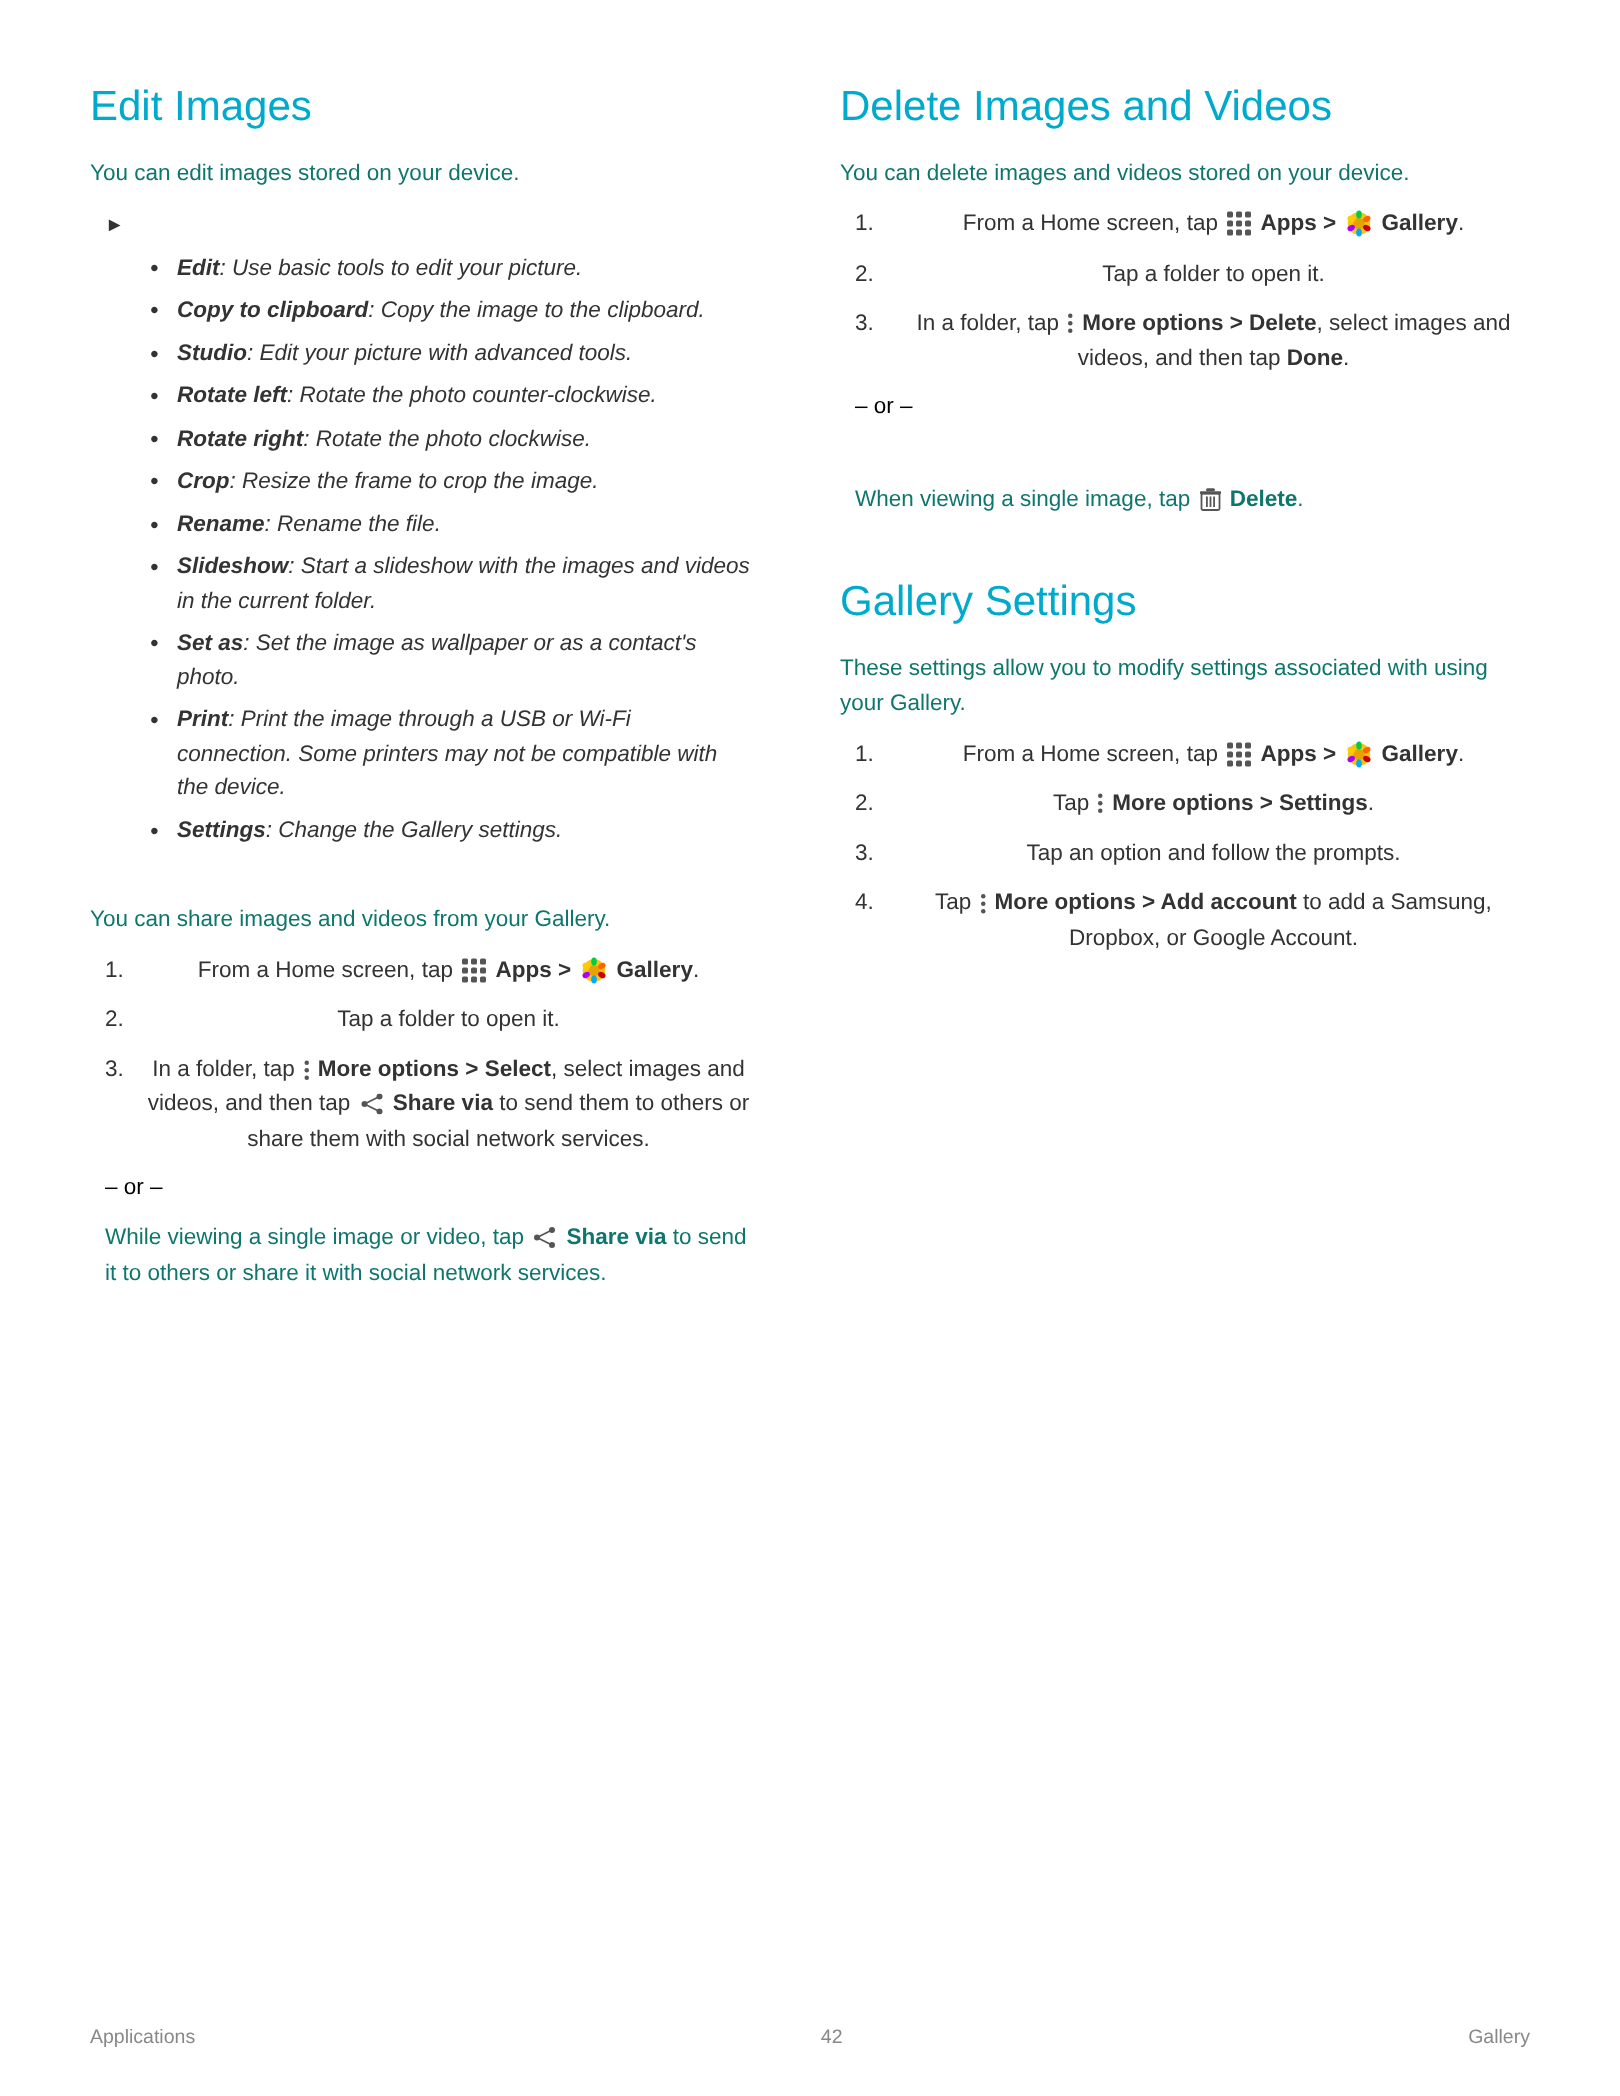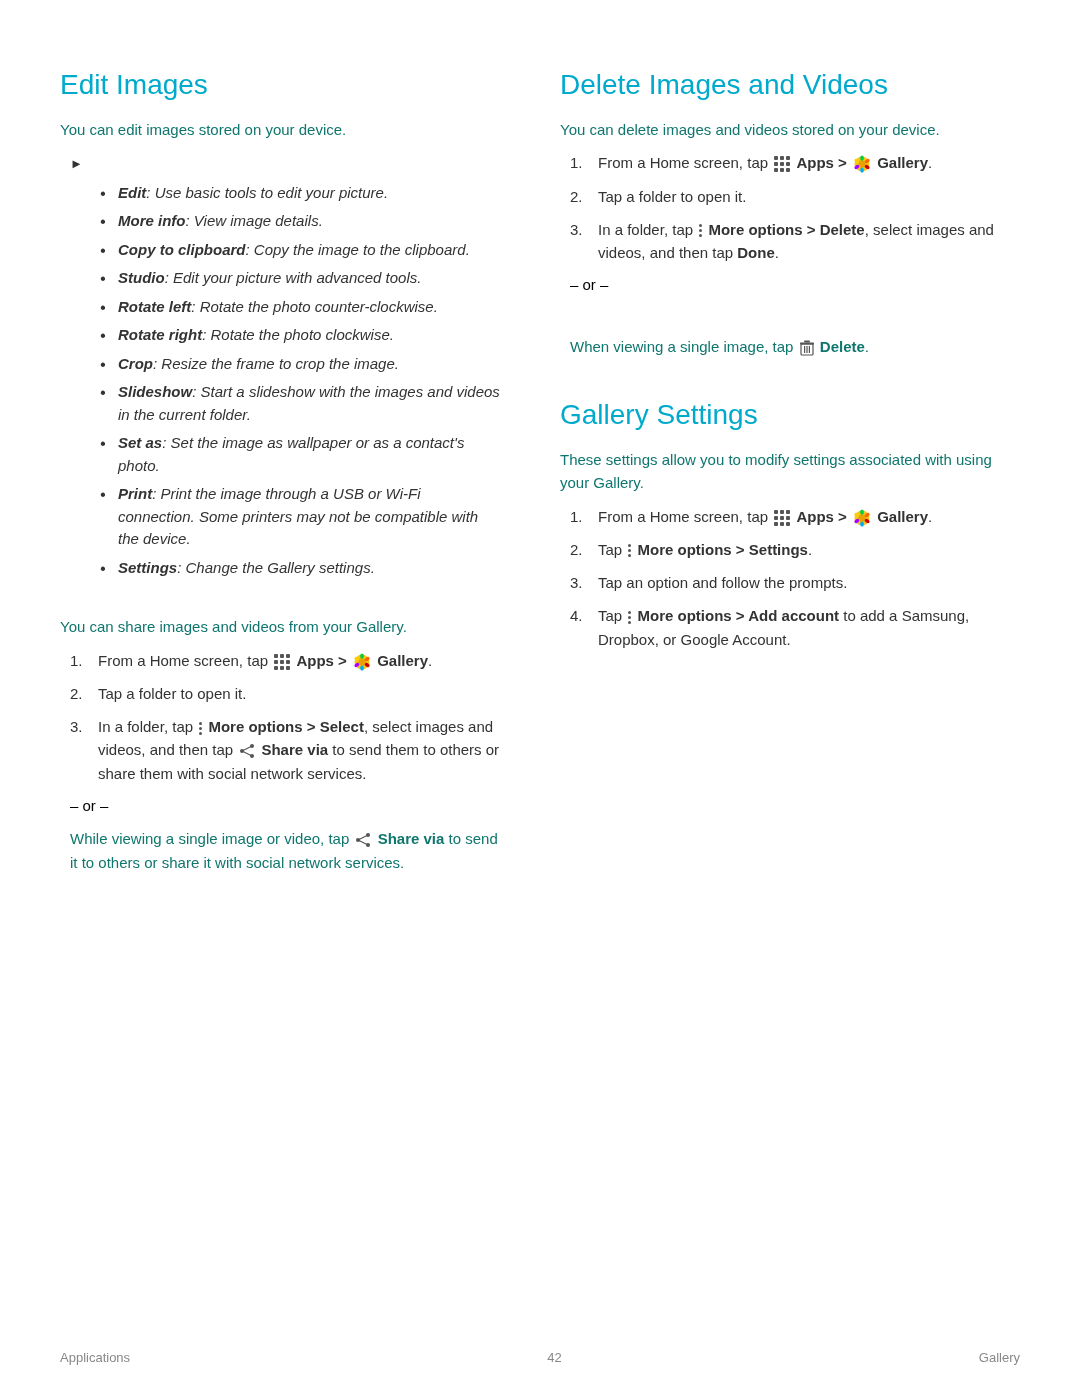--- a/index.html
+++ b/index.html
@@ -13,21 +13,21 @@
       width: 1080px;
       min-height: 1397px;
       position: relative;
     }
 
     .page {
       display: grid;
       grid-template-columns: 1fr 1fr;
       grid-template-rows: auto auto;
       gap: 0;
-      padding: 64px 60px 80px 60px;
+      padding: 50px 60px 80px 60px;
       width: 1080px;
       min-height: 1397px;
     }
 
     .left-column {
       padding-right: 40px;
       grid-column: 1;
       grid-row: 1 / 3;
     }
 
@@ -91,20 +91,21 @@
       position: absolute;
       left: 0;
       color: #333;
       font-size: 16px;
     }
 
     ol.numbered-list {
       list-style: none;
       margin-left: 10px;
       counter-reset: list-counter;
+      text-align: center;
     }
 
     ol.numbered-list li {
       counter-increment: list-counter;
       position: relative;
       padding-left: 28px;
       margin-bottom: 10px;
       font-size: 15px;
       line-height: 1.55;
     }
@@ -200,26 +201,26 @@
     <div class="section">
       <h2 class="section-title">Edit Images</h2>
       <p>You can edit images stored on your device.</p>
 
       <div class="bullet-arrow">
         <span class="arrow-marker">►</span>
       </div>
 
       <ul class="dot-list">
         <li><span class="bold">Edit</span>: Use basic tools to edit your picture.</li>
-        <li><span class="bold">More info</span>: View image details.</li>
         <li><span class="bold">Copy to clipboard</span>: Copy the image to the clipboard.</li>
         <li><span class="bold">Studio</span>: Edit your picture with advanced tools.</li>
         <li><span class="bold">Rotate left</span>: Rotate the photo counter-clockwise.</li>
         <li><span class="bold">Rotate right</span>: Rotate the photo clockwise.</li>
         <li><span class="bold">Crop</span>: Resize the frame to crop the image.</li>
+        <li><span class="bold">Rename</span>: Rename the file.</li>
         <li><span class="bold">Slideshow</span>: Start a slideshow with the images and videos in the current folder.</li>
         <li><span class="bold">Set as</span>: Set the image as wallpaper or as a contact's photo.</li>
         <li><span class="bold">Print</span>: Print the image through a USB or Wi-Fi connection. Some printers may not be compatible with the device.</li>
         <li><span class="bold">Settings</span>: Change the Gallery settings.</li>
       </ul>
     </div>
 
     <div class="section">
       <p>You can share images and videos from your Gallery.</p>
 

